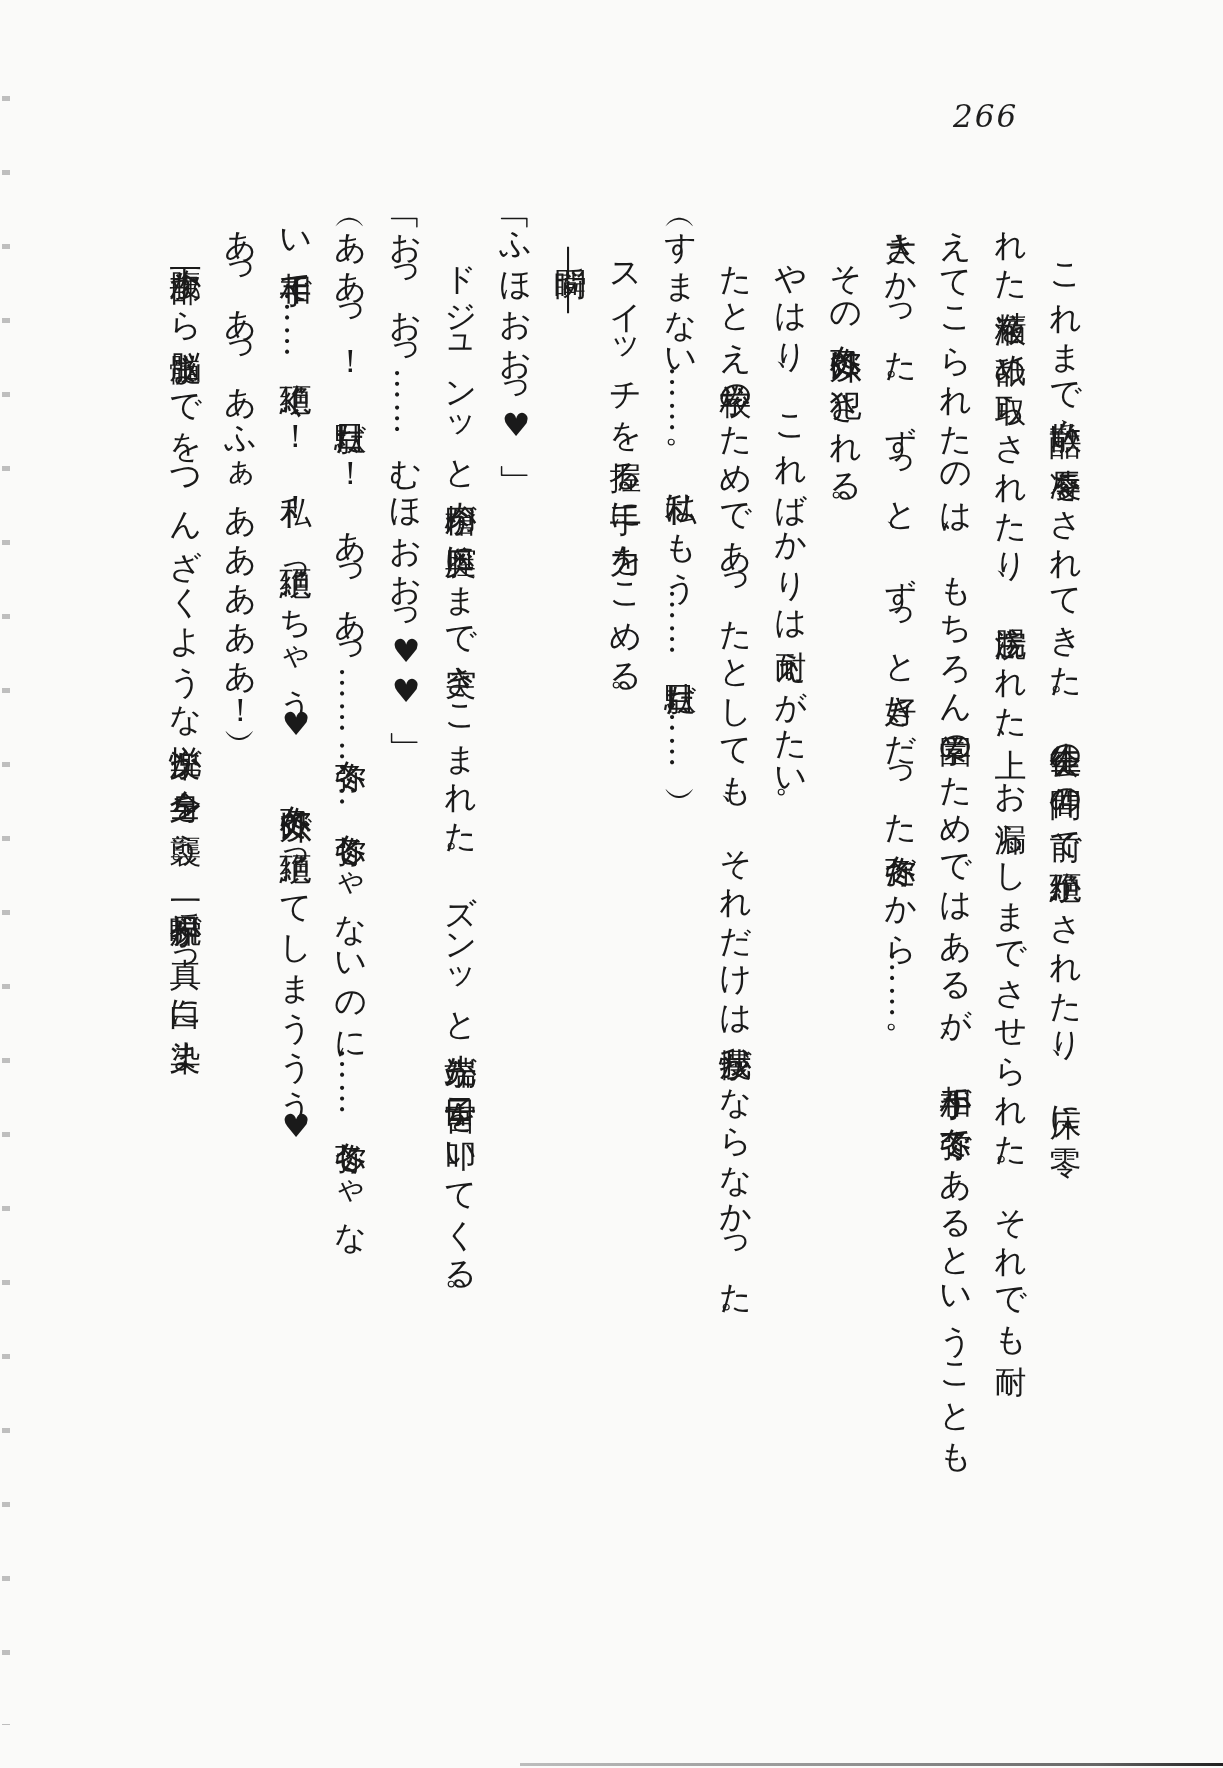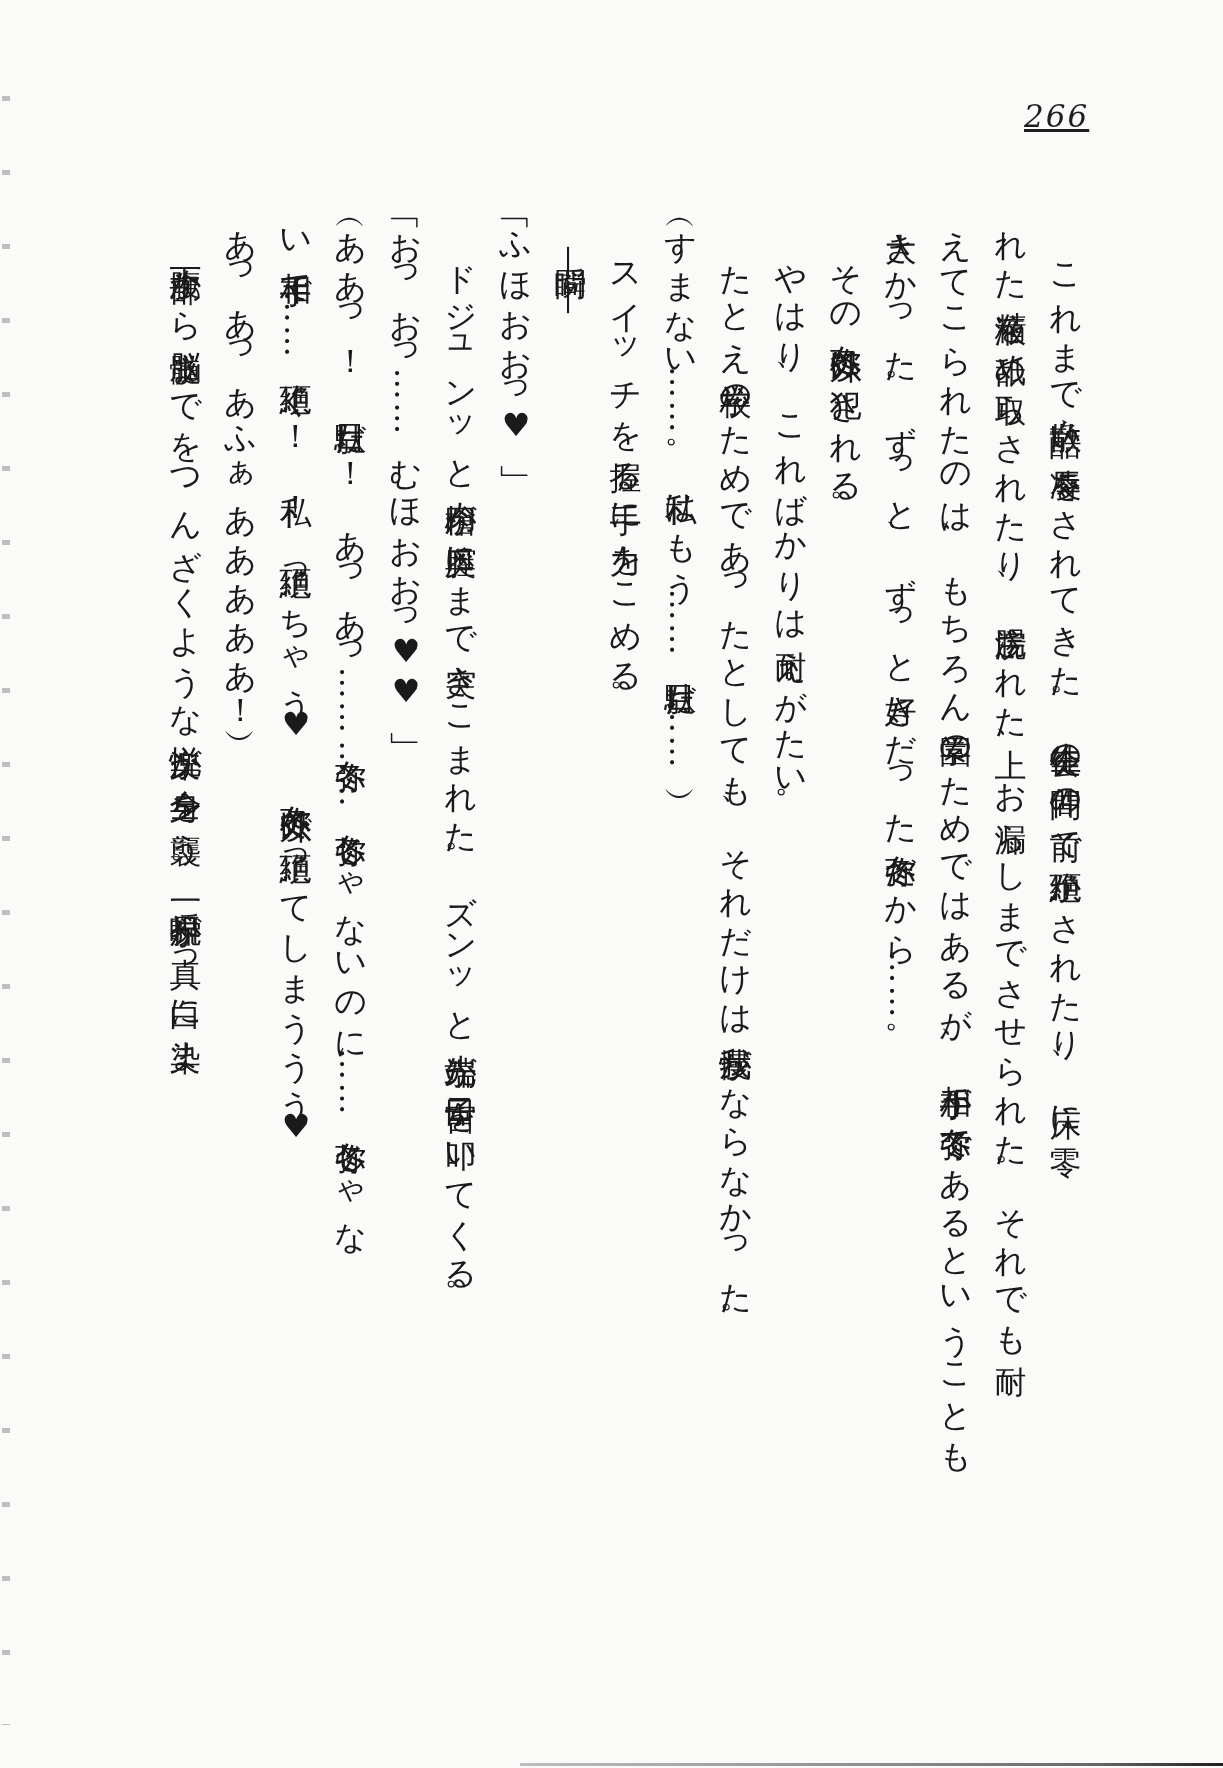--- a/index.html
+++ b/index.html
@@ -24,29 +24,28 @@
     background: repeating-linear-gradient(
       180deg,
       transparent 0px, transparent 66px,
       rgba(130,130,132,0.50) 66px, rgba(130,130,132,0.50) 71px,
       transparent 71px, transparent 74px
     );
     filter: blur(0.4px);
   }
   .page-number {
     position: absolute;
-    left: 1024px;
+    left: 953px;
     top: 98px;
     width: 50px;
     text-align: center;
     font-size: 31px;
     font-style: italic;
     letter-spacing: 2px;
     color: #1e1e1e;
-    text-decoration: underline;
   }
   .text-block {
     position: absolute;
     top: 208px;
     right: 130px;
     height: 1312px;
     writing-mode: vertical-rl;
     text-orientation: mixed;
     font-size: 32px;
     line-height: 55px;

